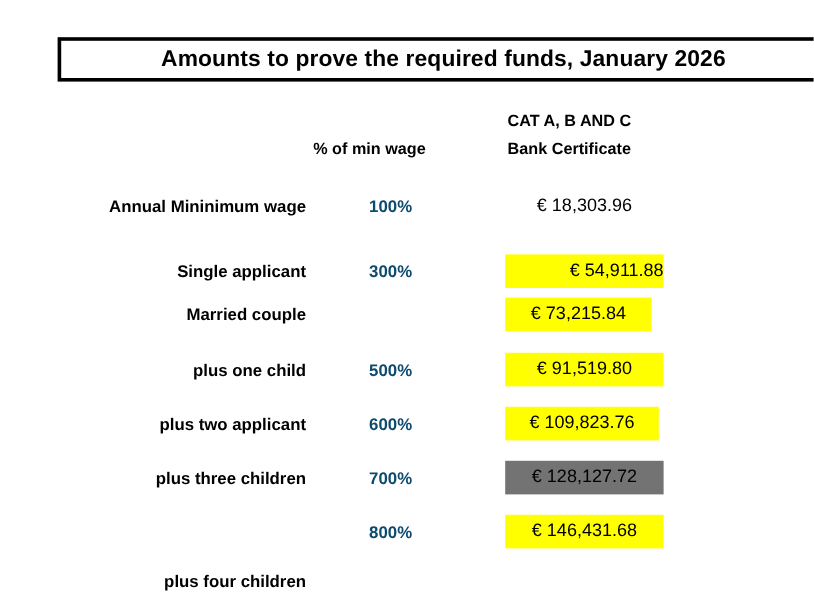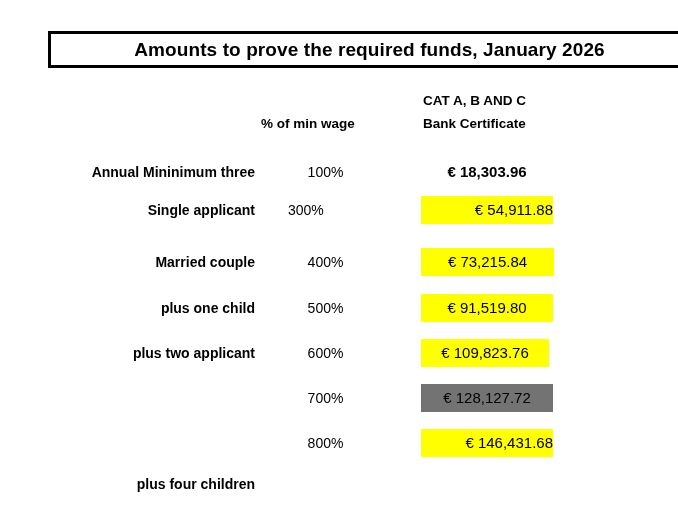--- a/index.html
+++ b/index.html
@@ -84,22 +84,22 @@
     height: 28px;
     line-height: 28px;
     white-space: nowrap;
   }
   .cell-label {
     font-size: 14px;
     font-weight: bold;
   }
   .cell-pct {
     font-size: 14px;
-    font-weight: normal;
-    color: #000000;
+    font-weight: bold;
+    color: #0c4a6e;
   }
   .cell-value {
     font-size: 15px;
     font-weight: normal;
   }
   .cell-value.hl {
     background: #ffff00;
   }
 </style>
 </head>
@@ -110,48 +110,48 @@
 </div>
 
 <div class="table">
 
   <div class="hdr hdr-pct">% of min wage</div>
   <div class="hdr hdr-cat-line2">Bank Certificate</div>
   <div class="hdr hdr-cat-line1">CAT A, B AND C</div>
 
   <div id="rows-host">
       <div class="row" style="top: 158px;">
-        <div class="cell cell-label col-label" style="left: 55px; width: 200px; text-align: right;">Annual Mininimum three</div>
+        <div class="cell cell-label col-label" style="left: 55px; width: 200px; text-align: right;">Annual Mininimum wage</div>
         <div class="cell cell-pct" style="left: 288px; width: 75px; text-align: center;">100%</div>
-        <div class="cell cell-value" style="left: 421px; width: 132px; text-align: center; font-weight: bold;">€ 18,303.96</div>
+        <div class="cell cell-value" style="left: 421px; width: 132px; text-align: center;">€ 18,303.96</div>
       </div>
-      <div class="row" style="top: 196px;">
+      <div class="row" style="top: 212px;">
         <div class="cell cell-label col-label" style="left: 55px; width: 200px; text-align: right;">Single applicant</div>
-        <div class="cell cell-pct" style="left: 288px; width: 75px; ">300%</div>
+        <div class="cell cell-pct" style="left: 288px; width: 75px; text-align: center;">300%</div>
         <div class="cell cell-value hl" style="left: 421px; width: 132px; text-align: right; background: rgb(255, 255, 0);">€ 54,911.88</div>
       </div>
       <div class="row" style="top: 248.4px;">
         <div class="cell cell-label col-label" style="left: 55px; width: 200px; text-align: right;">Married couple</div>
-        <div class="cell cell-pct" style="left: 288px; width: 75px; text-align: center;">400%</div>
-        <div class="cell cell-value hl" style="left: 421px; width: 133px; text-align: center; background: rgb(255, 255, 0);">€ 73,215.84</div>
+        <div class="cell cell-value hl" style="left: 421px; width: 122px; text-align: center; background: rgb(255, 255, 0);">€ 73,215.84</div>
       </div>
       <div class="row" style="top: 293.6px;">
         <div class="cell cell-label col-label" style="left: 55px; width: 200px; text-align: right;">plus one child</div>
         <div class="cell cell-pct" style="left: 288px; width: 75px; text-align: center;">500%</div>
         <div class="cell cell-value hl" style="left: 421px; width: 132px; text-align: center; background: rgb(255, 255, 0);">€ 91,519.80</div>
       </div>
       <div class="row" style="top: 338.8px;">
         <div class="cell cell-label col-label" style="left: 55px; width: 200px; text-align: right;">plus two applicant</div>
         <div class="cell cell-pct" style="left: 288px; width: 75px; text-align: center;">600%</div>
         <div class="cell cell-value hl" style="left: 421px; width: 128px; text-align: center; background: rgb(255, 255, 0);">€ 109,823.76</div>
       </div>
       <div class="row" style="top: 384px;">
+        <div class="cell cell-label col-label" style="left: 55px; width: 200px; text-align: right;">plus three children</div>
         <div class="cell cell-pct" style="left: 288px; width: 75px; text-align: center;">700%</div>
         <div class="cell cell-value hl" style="left: 421px; width: 132px; text-align: center; background: #737373;">€ 128,127.72</div>
       </div>
       <div class="row" style="top: 429.2px;">
         <div class="cell cell-label col-label" style="left: 55px; width: 200px; text-align: right; margin-top: 41px;">plus four children</div>
         <div class="cell cell-pct" style="left: 288px; width: 75px; text-align: center;">800%</div>
-        <div class="cell cell-value hl" style="left: 421px; width: 132px; text-align: right; background: rgb(255, 255, 0);">€ 146,431.68</div>
+        <div class="cell cell-value hl" style="left: 421px; width: 132px; text-align: center; background: rgb(255, 255, 0);">€ 146,431.68</div>
       </div>
     </div>
 
 </div>
 
 </body></html>

